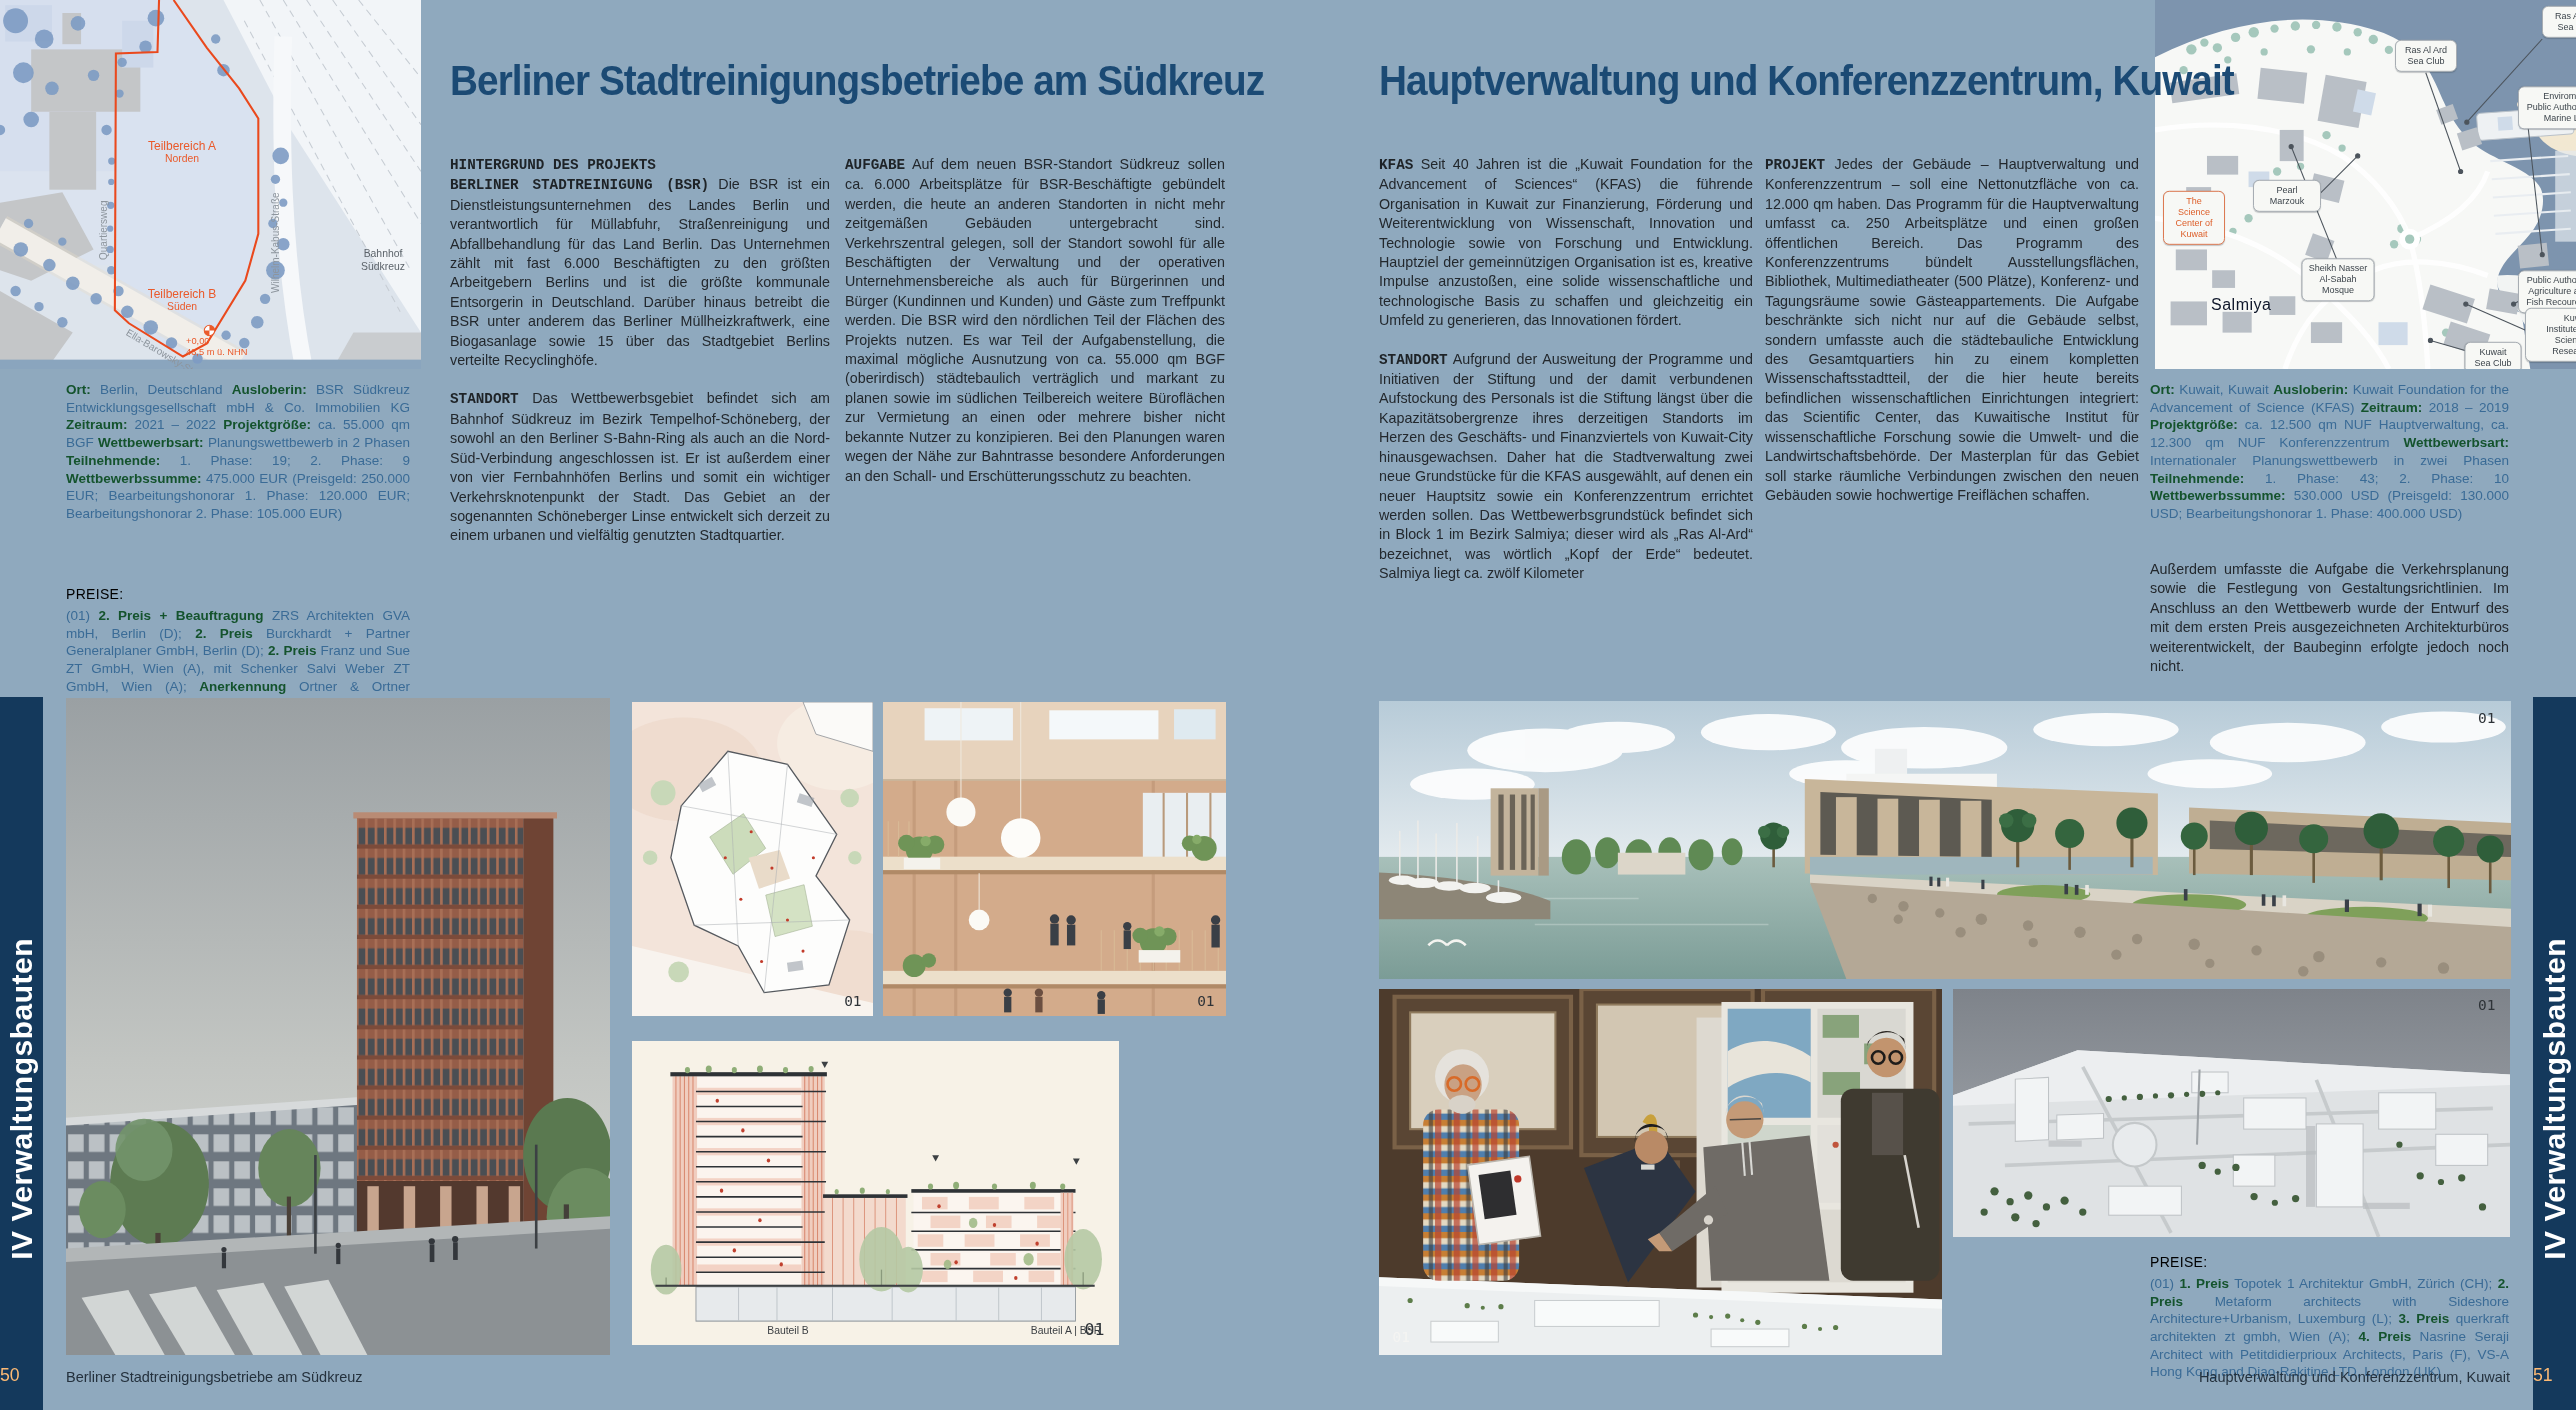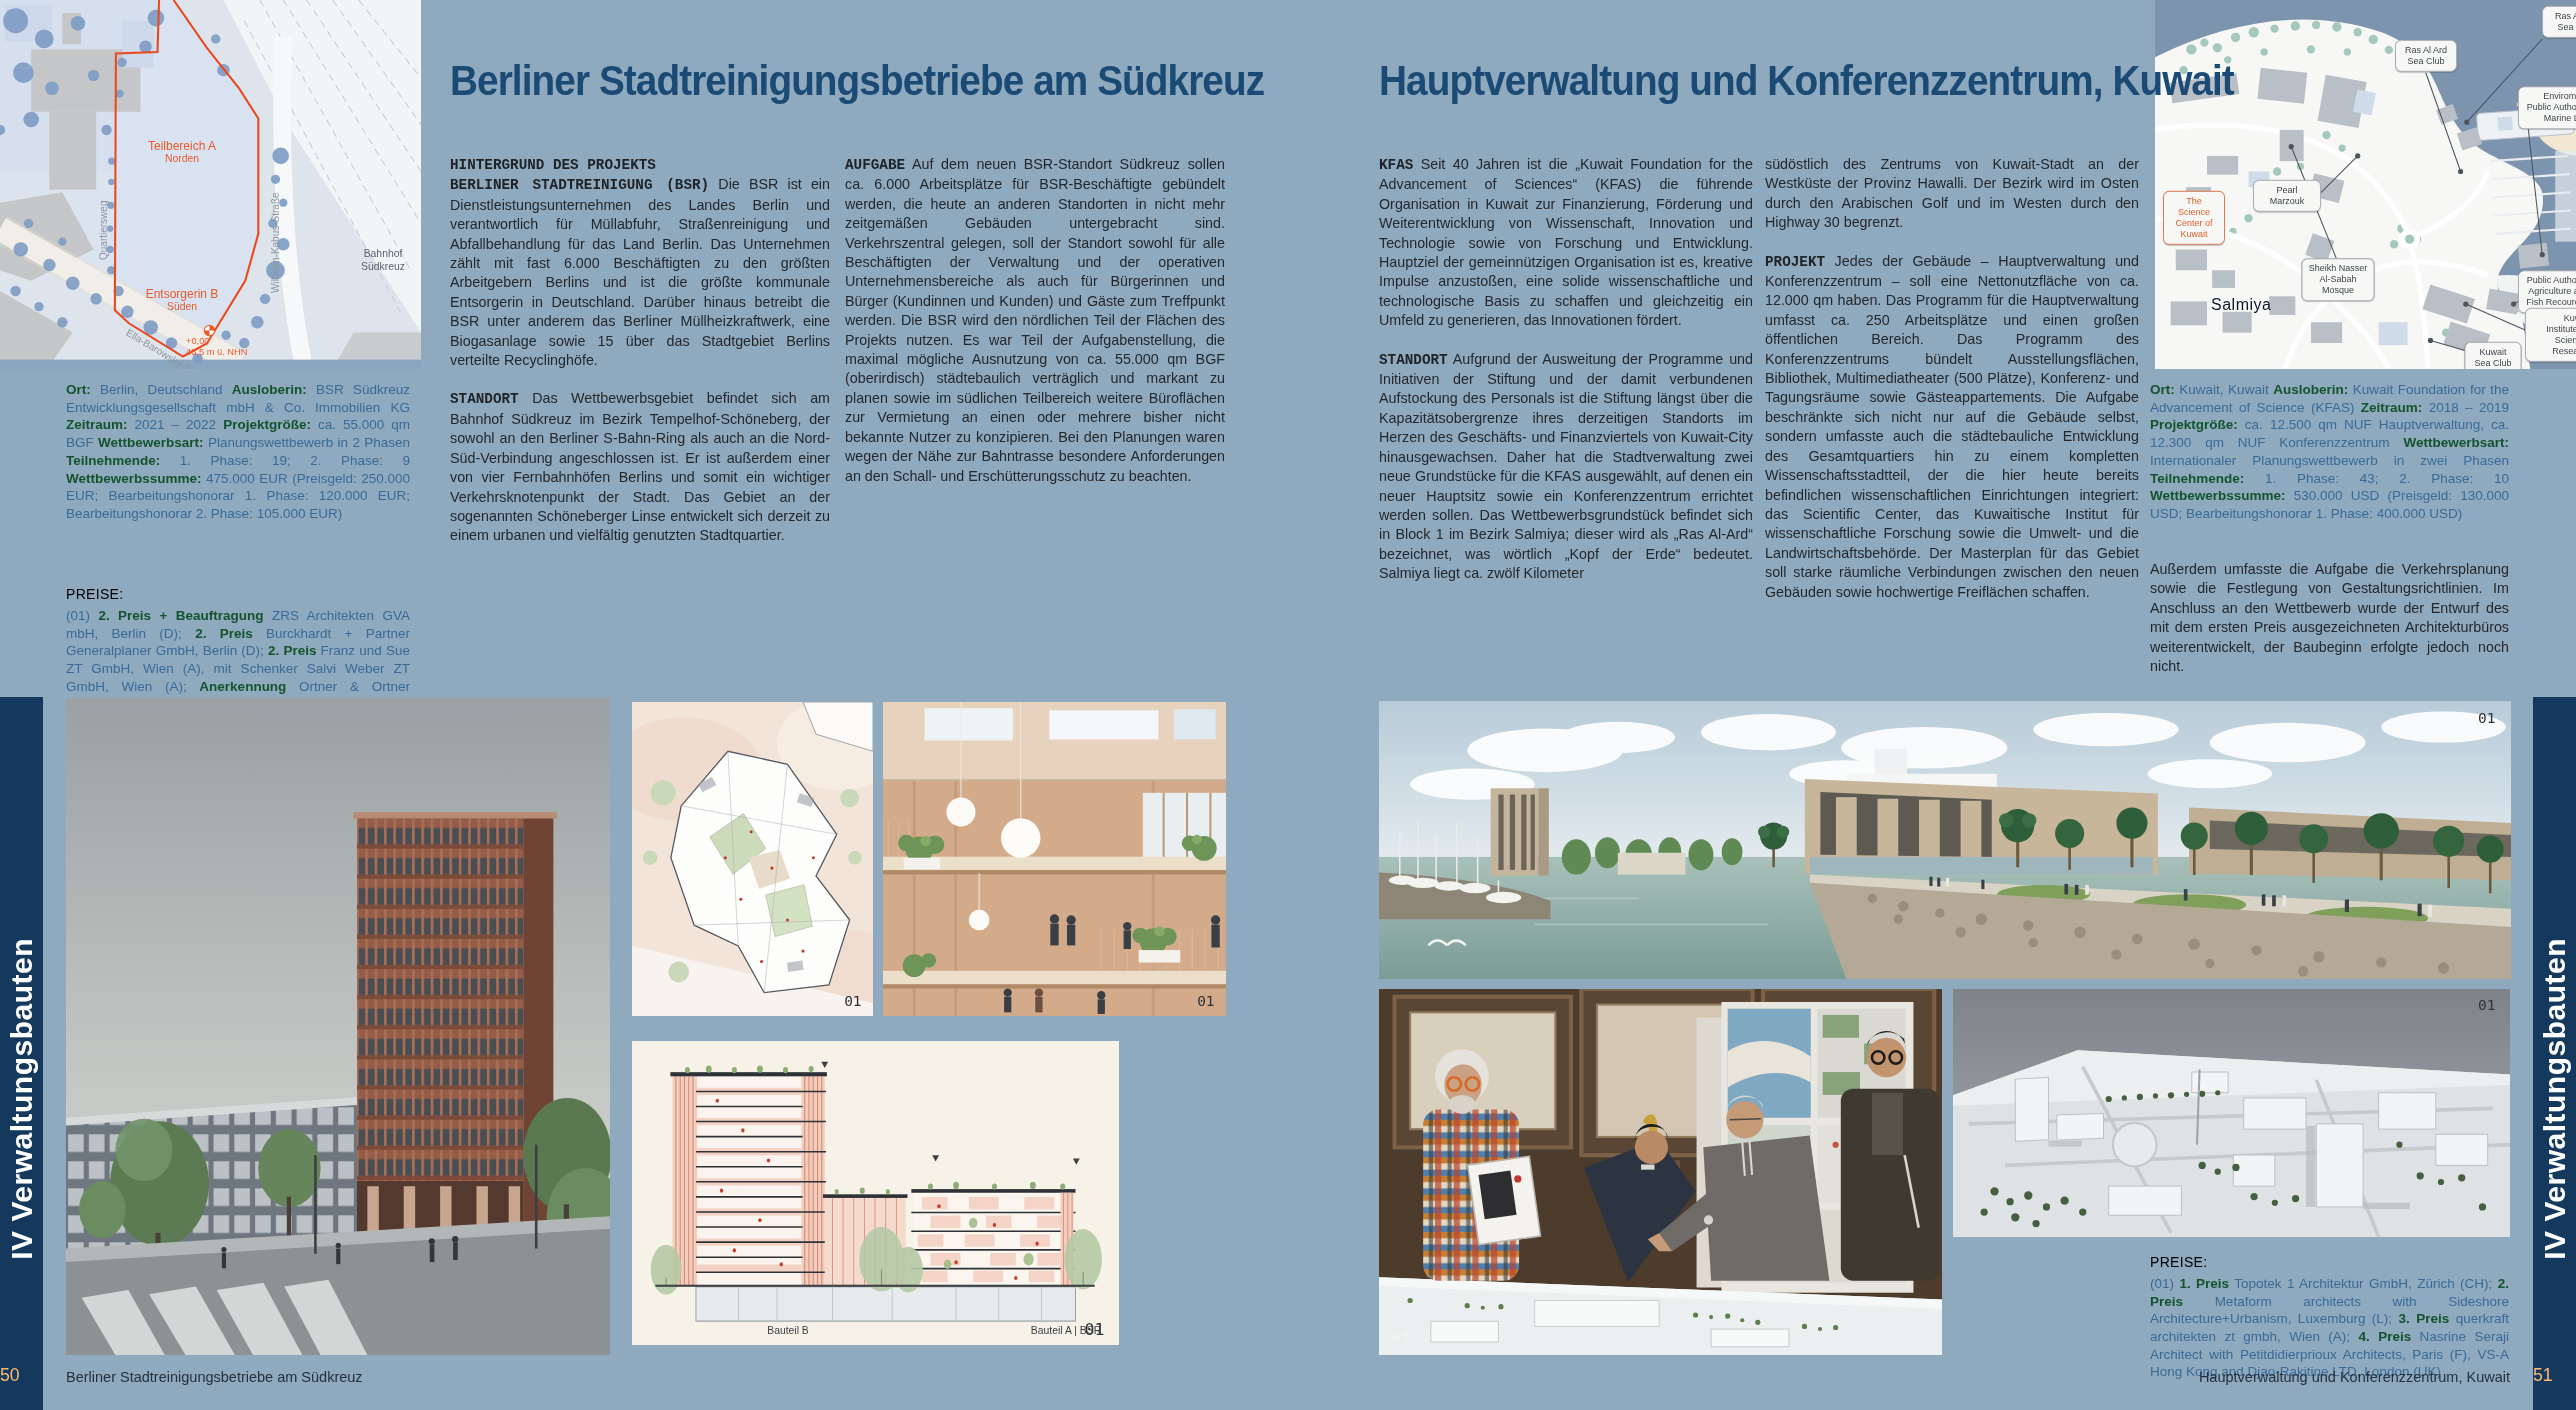--- a/index.html
+++ b/index.html
@@ -156,21 +156,21 @@
       <g transform="translate(403,636)">
         <circle r="10" fill="#fff" stroke="#ea5a2b" stroke-width="2"></circle>
         <path d="M0,0 L10,0 A10,10 0 0,0 0,-10 Z M0,0 L-10,0 A10,10 0 0,0 0,10 Z" fill="#ea5a2b"></path>
       </g>
     </svg>
     <div class="maplabel lm-area" style="left:182px;top:139px;">
       <div>Teilbereich A</div>
       <div class="sub">Norden</div>
     </div>
     <div class="maplabel lm-area" style="left:182px;top:287px;">
-      <div>Entsorgerin B</div>
+      <div>Teilbereich B</div>
       <div class="sub">Süden</div>
     </div>
     <div class="maplabel lm-street vert" style="left:98px;top:187px;height:73px;">Quartiersweg</div>
     <div class="maplabel lm-street vert" style="left:270px;top:200px;height:93px;">Wilhelm-Kabus-Straße</div>
     <div class="maplabel lm-dark" style="left:383px;top:247px;">
       <div>Bahnhof</div>
       <div>Südkreuz</div>
     </div>
     <div class="maplabel lm-street" style="left:127px;top:326px;transform:rotate(31deg);transform-origin:left center;">Ella-Barowsky-Straße</div>
     <div class="maplabel lm-level" style="left:186px;top:336px;">
@@ -710,21 +710,20 @@
     <div class="figlabel" style="right:14.5px;bottom:6.2px;font-size:16.6px;">01</div>
   </div>
 
   <div class="title" style="left:1379px;">Hauptverwaltung und Konferenzzentrum, Kuwait</div>
 
   <div class="col" style="left:1379px;top:155px;width:374px;">
     <p><b>KFAS</b>  Seit 40 Jahren ist die „Kuwait Foundation for the Advancement of Sciences“ (KFAS) die führende Organisation in Kuwait zur Finanzierung, Förderung und Weiterentwicklung von Wissenschaft, Innovation und Technologie sowie von Forschung und Entwicklung. Hauptziel der gemeinnützigen Organisation ist es, kreative Impulse anzustoßen, eine solide wissenschaftliche und technologische Basis zu schaffen und gleichzeitig ein Umfeld zu generieren, das Innovationen fördert.</p>
     <p><b>STANDORT</b>  Aufgrund der Ausweitung der Programme und Initiativen der Stiftung und der damit verbundenen Aufstockung des Personals ist die Stiftung längst über die Kapazitätsobergrenze ihres derzeitigen Standorts im Herzen des Geschäfts- und Finanzviertels von Kuwait-City hinausgewachsen. Daher hat die Stadtverwaltung zwei neue Grundstücke für die KFAS ausgewählt, auf denen ein neuer Hauptsitz sowie ein Konferenzzentrum errichtet werden sollen. Das Wettbewerbsgrundstück befindet sich in Block 1 im Bezirk Salmiya; dieser wird als „Ras Al-Ard“ bezeichnet, was wörtlich „Kopf der Erde“ bedeutet. Salmiya liegt ca. zwölf Kilometer</p>
   </div>
   <div class="col" style="left:1765px;top:155px;width:374px;">
-    <p>südöstlich des Zentrums von Kuwait-Stadt an der Westküste der Provinz Hawalli. Der Bezirk wird im Osten durch den Arabischen Golf und im Westen durch den Highway 30 begrenzt.</p>
     <p><b>PROJEKT</b>  Jedes der Gebäude – Hauptverwaltung und Konferenzzentrum – soll eine Nettonutzfläche von ca. 12.000 qm haben. Das Programm für die Hauptverwaltung umfasst ca. 250 Arbeitsplätze und einen großen öffentlichen Bereich. Das Programm des Konferenzzentrums bündelt Ausstellungsflächen, Bibliothek, Multimediatheater (500 Plätze), Konferenz- und Tagungsräume sowie Gästeappartements. Die Aufgabe beschränkte sich nicht nur auf die Gebäude selbst, sondern umfasste auch die städtebauliche Entwicklung des Gesamtquartiers hin zu einem kompletten Wissenschaftsstadtteil, der die hier heute bereits befindlichen wissenschaftlichen Einrichtungen integriert: das Scientific Center, das Kuwaitische Institut für wissenschaftliche Forschung sowie die Umwelt- und die Landwirtschaftsbehörde. Der Masterplan für das Gebiet soll starke räumliche Verbindungen zwischen den neuen Gebäuden sowie hochwertige Freiflächen schaffen.</p>
   </div>
 
   <div class="info" style="left:2150px;top:381px;width:359px;">
     <span><b>Ort:</b> Kuwait, Kuwait <b>Ausloberin:</b> Kuwait Foundation for the Advancement of Science (KFAS) <b>Zeitraum:</b> 2018 – 2019 <b>Projektgröße:</b> ca. 12.500 qm NUF Hauptverwaltung, ca. 12.300 qm NUF Konferenzzentrum <b>Wettbewerbsart:</b> Internationaler Planungswettbewerb in zwei Phasen <b>Teilnehmende:</b> 1. Phase: 43; 2. Phase: 10 <b>Wettbewerbssumme:</b> 530.000 USD (Preisgeld: 130.000 USD; Bearbeitungshonorar 1. Phase: 400.000 USD)</span>
   </div>
 
   <div class="col" style="left:2150px;top:560px;width:359px;">
     <p>Außerdem umfasste die Aufgabe die Verkehrsplanung sowie die Festlegung von Gestaltungsrichtlinien. Im Anschluss an den Wettbewerb wurde der Entwurf des mit dem ersten Preis ausgezeichneten Architekturbüros weiterentwickelt, der Baubeginn erfolgte jedoch noch nicht.</p>
   </div>

